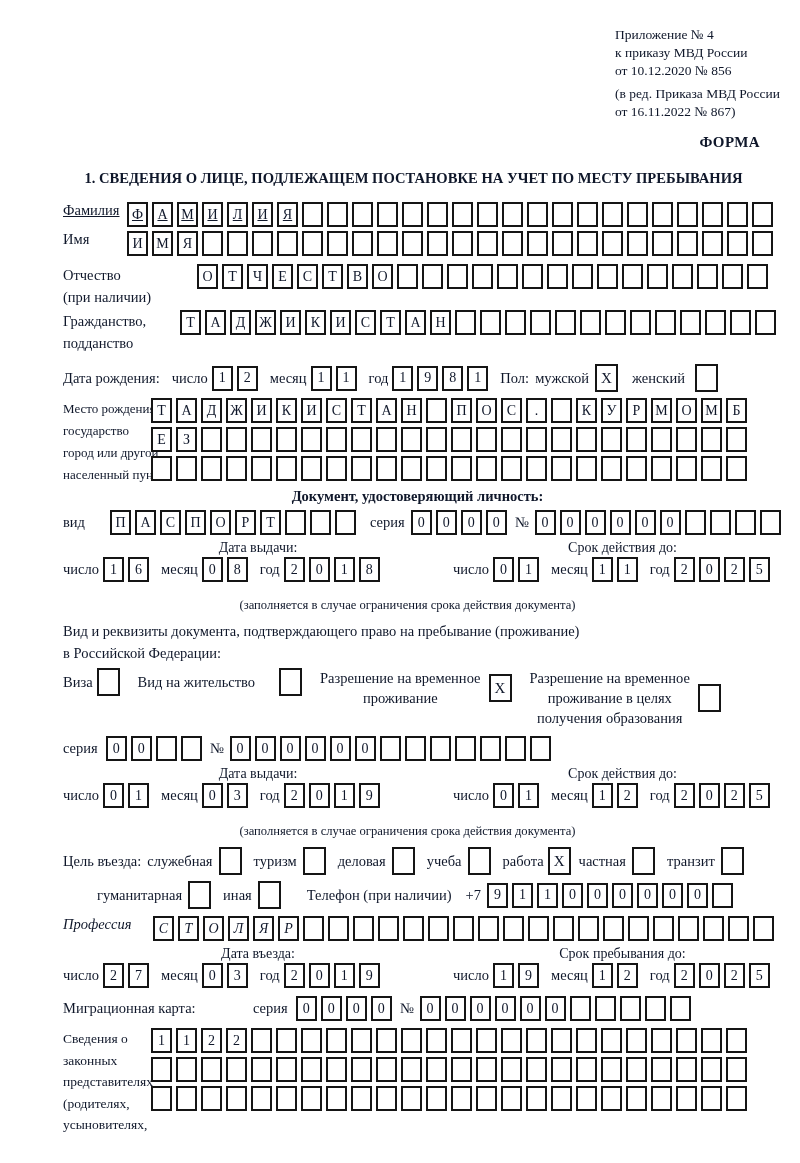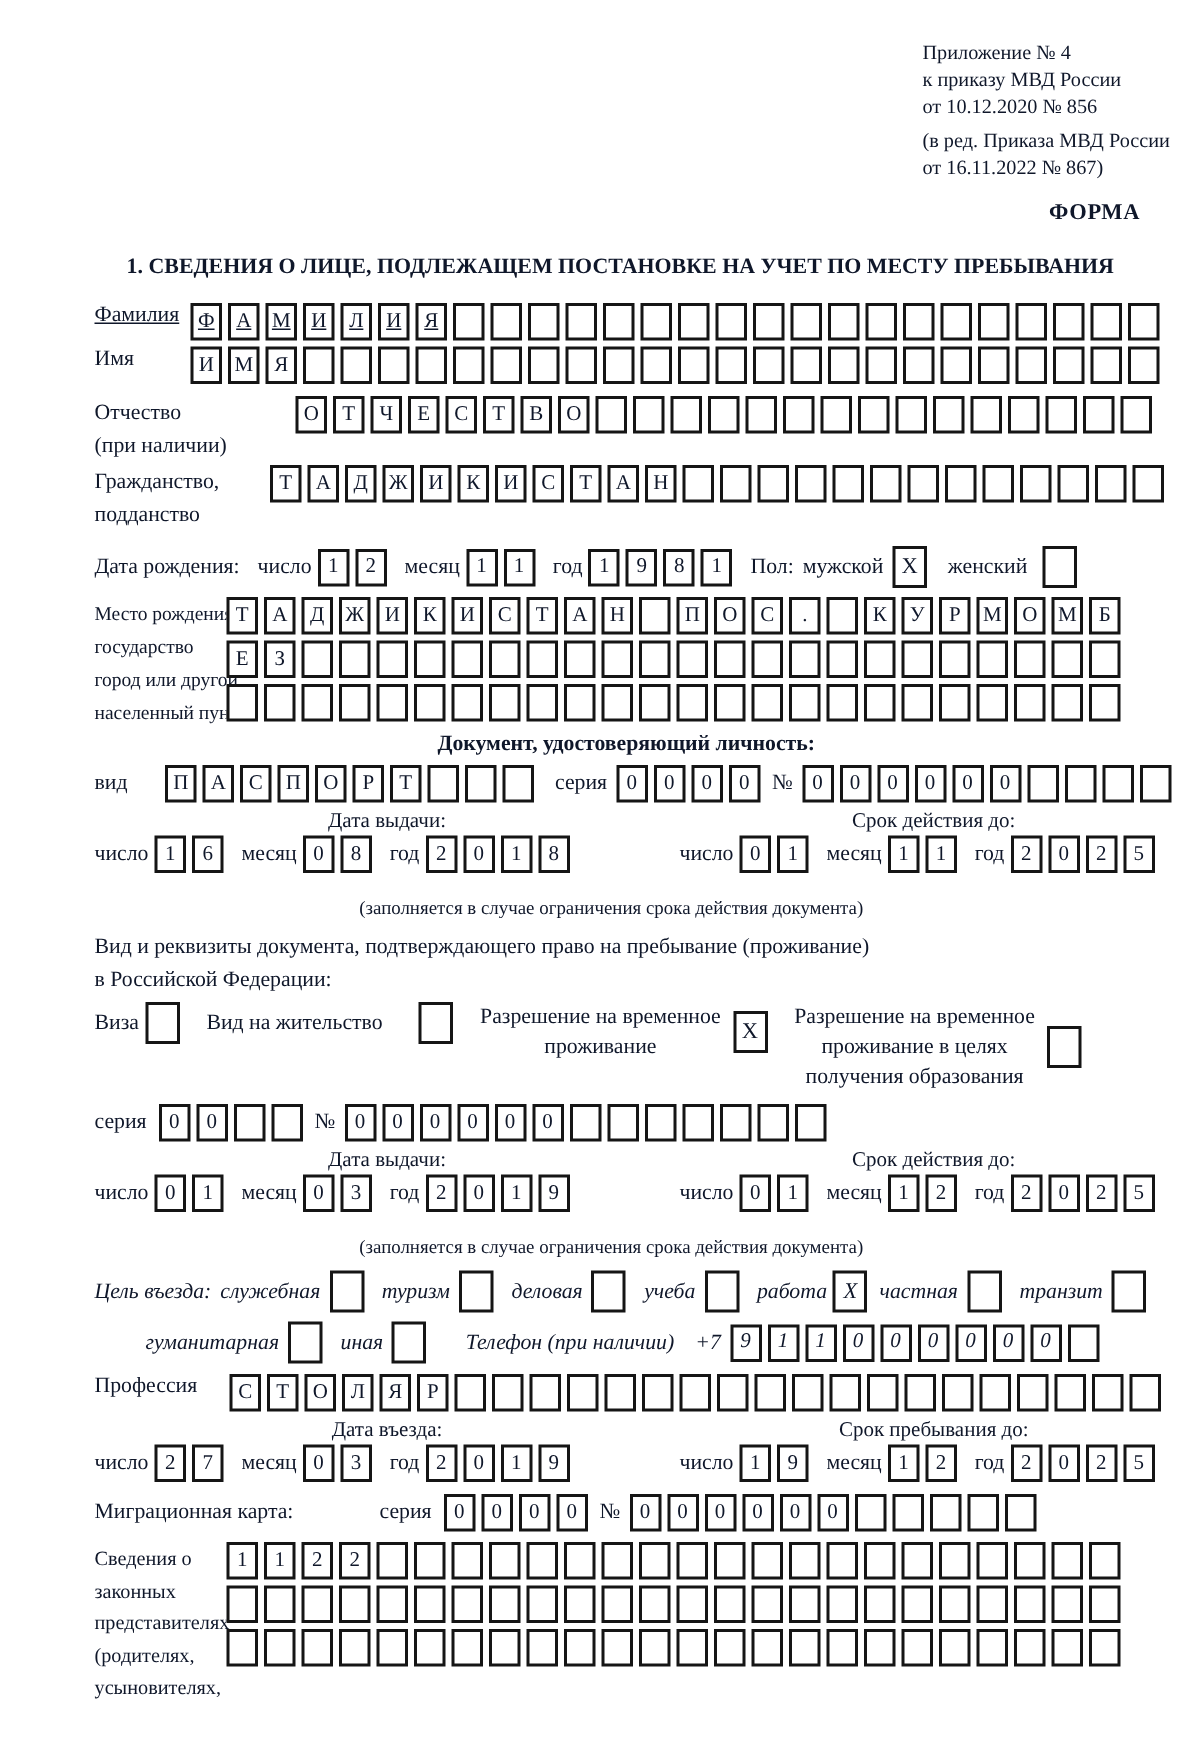--- a/index.html
+++ b/index.html
@@ -40,21 +40,21 @@
   .hdr-left { width:390px; text-align:center; }
   .hdr-right { flex:1; text-align:center; }
   .dmy-row { display:flex; margin-top:1px; }
   .dmy-left { width:390px; }
   .note-row { margin-top:16px; text-align:center; padding-right:40px; font-size:12.6px; }
   .intro { margin-top:7px; line-height:22px; font-size:14.5px; }
   .opt-row { display:flex; align-items:flex-start; margin-top:4px; line-height:20px; }
   .opt { display:flex; align-items:center; }
   .opt .txt { text-align:center; }
   .opt .cbx { margin-left:8px; margin-top:0; }
-  .purpose-row { display:flex; align-items:center; flex-wrap:nowrap; margin-top:8px;font-style:italic; }
+  .purpose-row { display:flex; align-items:center; flex-wrap:nowrap; margin-top:8px; }
   .purpose-row .p-lbl { margin-right:6px; }
   .purpose-row .cbx { margin:0 8px 0 6px; }
   .center-bold { text-align:center; font-weight:bold; margin-top:6px; margin-left:-20px; }
   .rep-lbl div { line-height:21.5px; white-space:nowrap; font-size:13.5px; }
   .bp-lbl div { line-height:22px; white-space:nowrap; font-size:13px; }
 </style>
 </head>
 <body>
 
 <div class="page">
@@ -599,21 +599,21 @@
         <span class="bx">0</span>
         <span class="bx">0</span>
         <span class="bx">0</span>
         <span class="bx">0</span>
         <span class="bx">0</span>
         <span class="bx">0</span>
         <span class="bx"></span>
       </span>
   </div>
 
-  <div class="r" style="margin-top:7px;">
+  <div class="r" style="margin-top:7px;font-style:italic;">
     <span class="lbl" style="width:90px;">Профессия</span>
     <span class="boxes">
         <span class="bx">С</span>
         <span class="bx">Т</span>
         <span class="bx">О</span>
         <span class="bx">Л</span>
         <span class="bx">Я</span>
         <span class="bx">Р</span>
         <span class="bx"></span>
         <span class="bx"></span>

